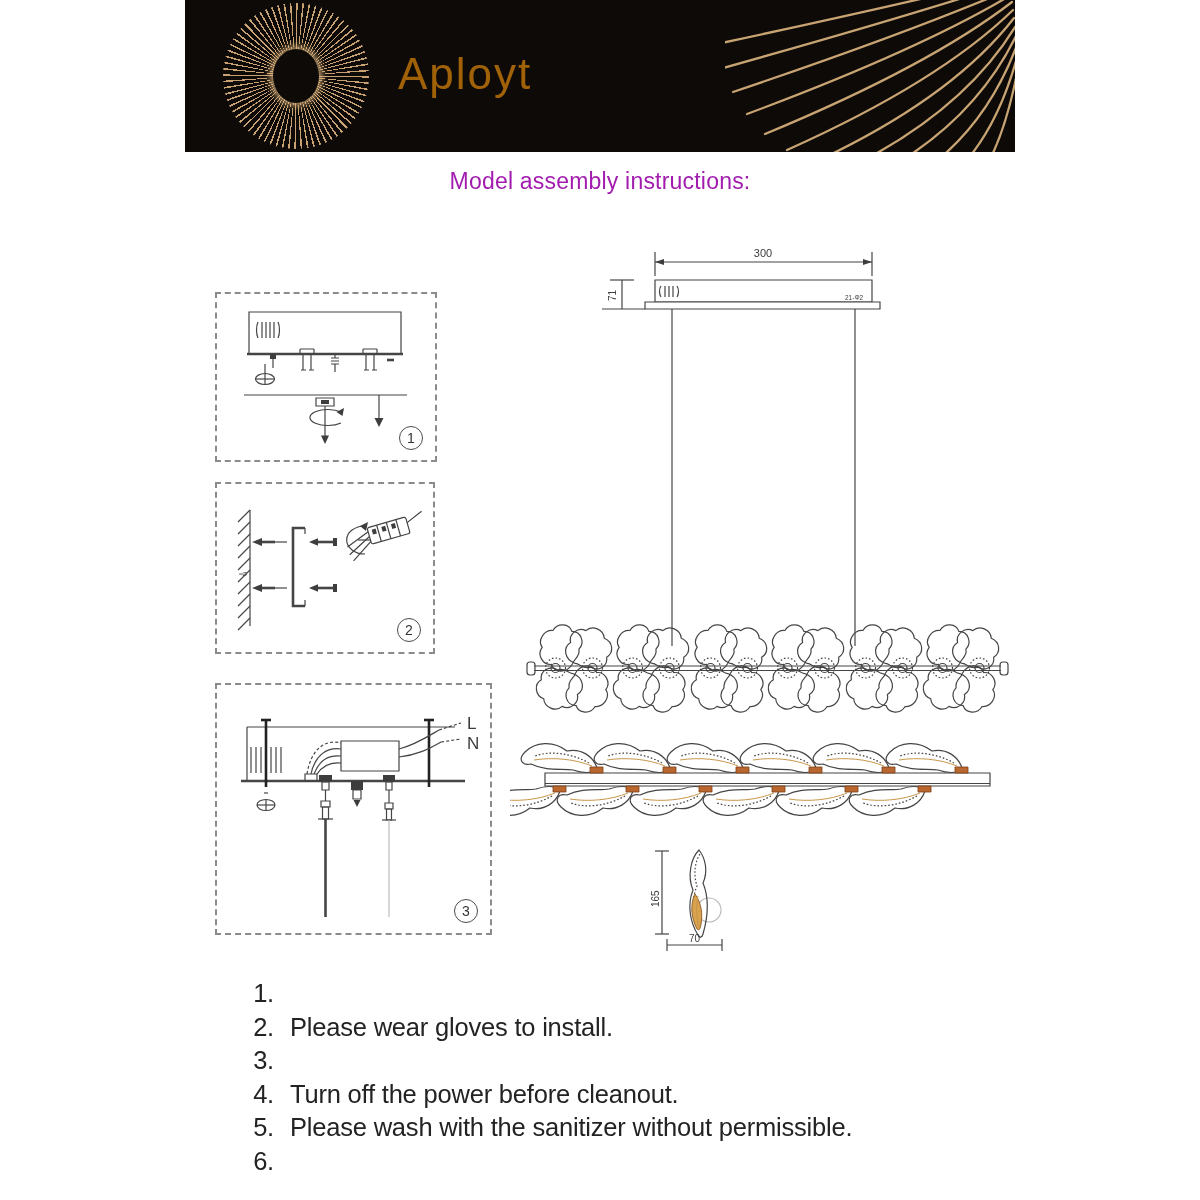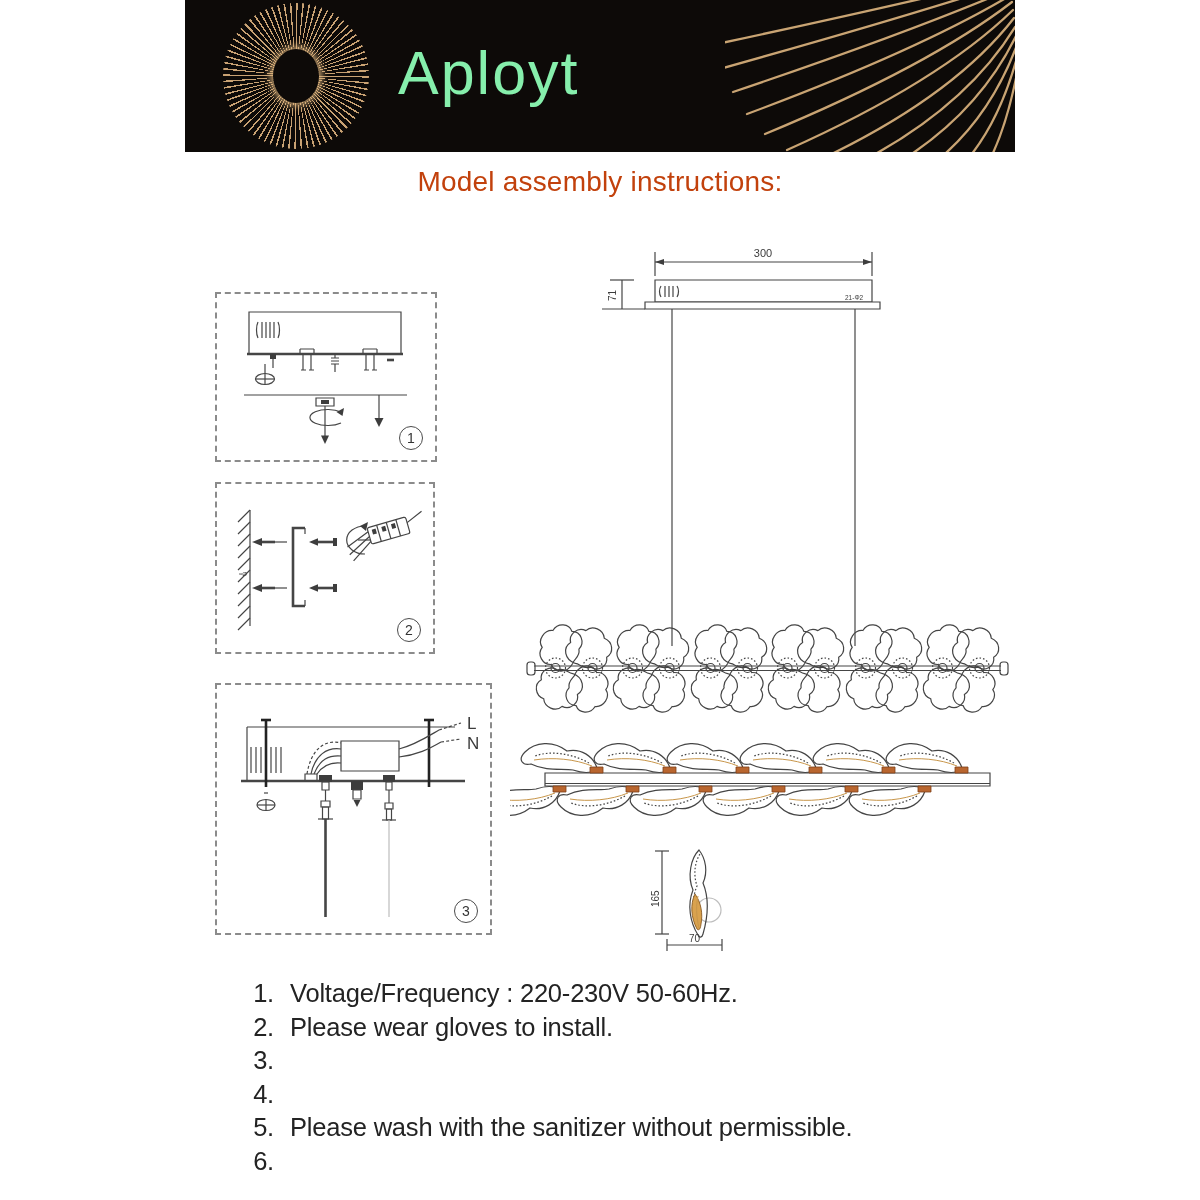--- a/index.html
+++ b/index.html
@@ -16,27 +16,27 @@
     position:absolute;left:38px;top:3px;width:146px;height:146px;border-radius:50%;
     background:repeating-conic-gradient(from 0deg at 50% 50%, #c9a273 0deg 1.3deg, #0d0a08 1.3deg 5deg);
   }
   .logo-core{
     position:absolute;left:50%;top:50%;width:46px;height:54px;margin:-27px 0 0 -23px;
     background:#0d0a08;border-radius:50%;
     box-shadow:0 0 7px 3px rgba(226,185,128,.85);
   }
   .brand{
     position:absolute;left:213px;top:50%;transform:translateY(-54%);
-    font-size:61px;font-weight:300;letter-spacing:2px;color:#86efac;
+    font-size:44px;font-weight:300;letter-spacing:2px;color:#a16207;
   }
   .rays{position:absolute;right:0;top:0;}
   .rays path{stroke:#c9a473;stroke-width:2.3;fill:none;stroke-linecap:round;}
   
   .title-block{position:absolute;left:0;top:165px;width:1200px;text-align:center;line-height:33px;}
-  .title-line{font-size:28px;color:#c2410c;letter-spacing:.2px;}
+  .title-line{font-size:23px;color:#a21caf;letter-spacing:.2px;}
   
   .step-box{position:absolute;border:2px dashed #8b8b8b;background:#fff;}
   .box1{left:215px;top:292px;width:218px;height:166px;}
   .box2{left:215px;top:482px;width:216px;height:168px;}
   .box3{left:215px;top:683px;width:273px;height:248px;}
   .badge{
     position:absolute;right:12px;bottom:10px;width:22px;height:22px;border:1.4px solid #4c4c4c;
     border-radius:50%;font-size:14px;color:#333;display:flex;align-items:center;justify-content:center;
   }
   
@@ -440,31 +440,31 @@
         <line x1="-33" y1="89" x2="-33" y2="101"></line>
         <line x1="22" y1="89" x2="22" y2="101"></line>
         <text x="-11" y="92" font-size="10">70</text>
       </g>
     </g>
   </svg>
 
   <ol class="instructions">
     <li>
       <span class="num">1.</span>
-      <span class="txt">Voltage/Frequency : 220-230V 50-60Hz.</span>
     </li>
     <li>
       <span class="num">2.</span>
       <span class="txt">Please wear gloves to install.</span>
     </li>
     <li>
       <span class="num">3.</span>
     </li>
     <li>
       <span class="num">4.</span>
+      <span class="txt">Turn off the power before cleanout.</span>
     </li>
     <li>
       <span class="num">5.</span>
       <span class="txt">Please wash with the sanitizer without permissible.</span>
     </li>
     <li>
       <span class="num">6.</span>
     </li>
   </ol>
 

